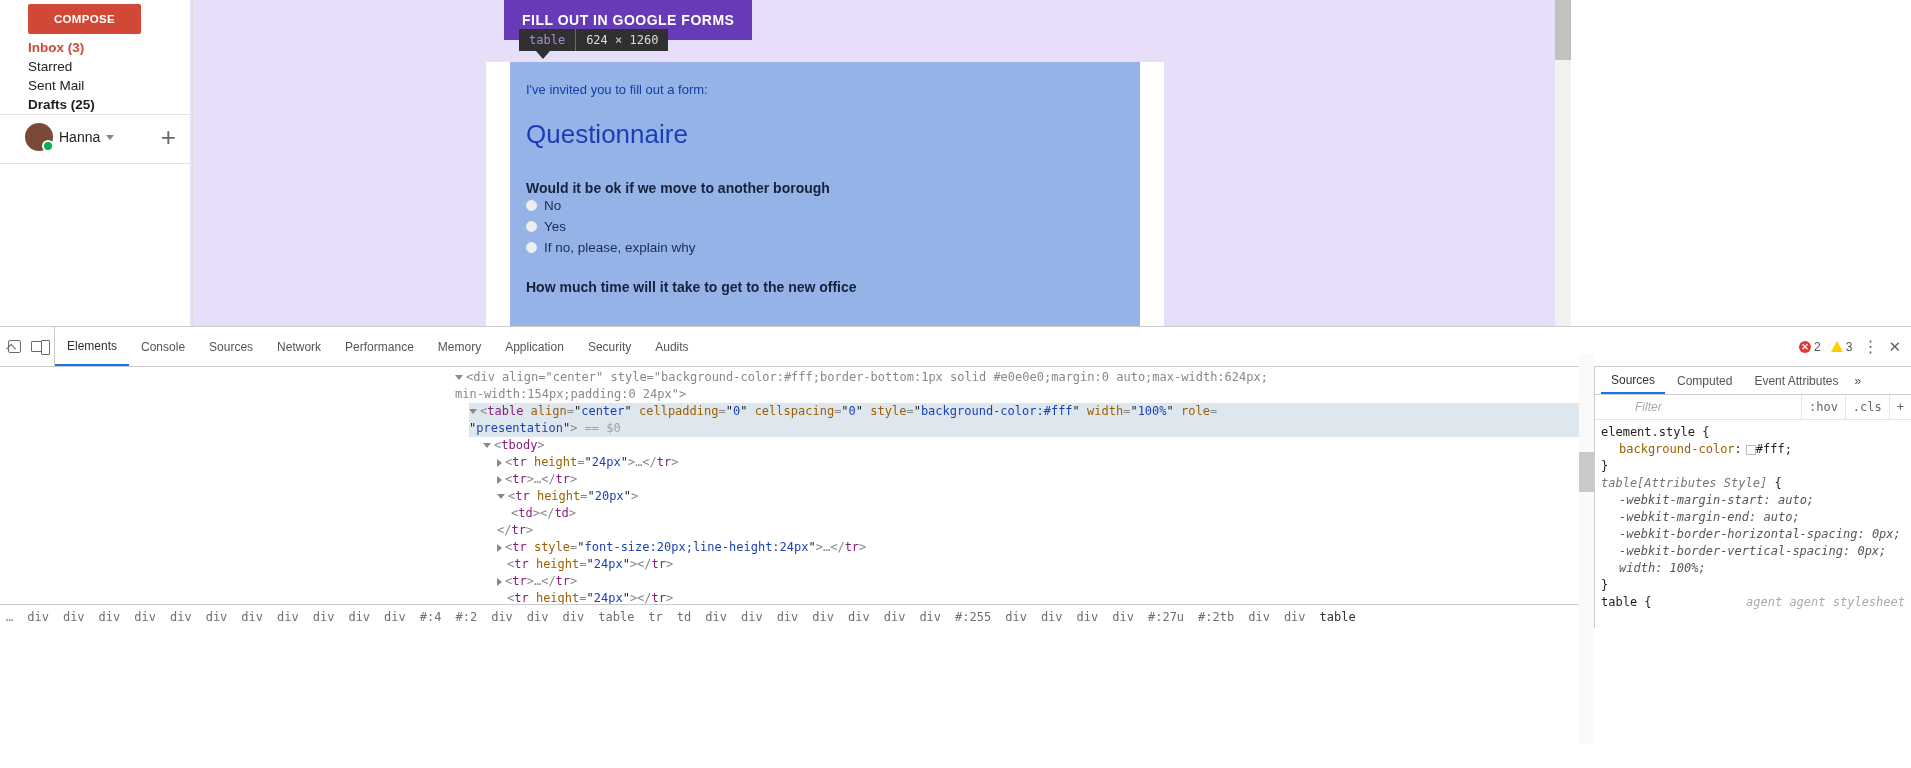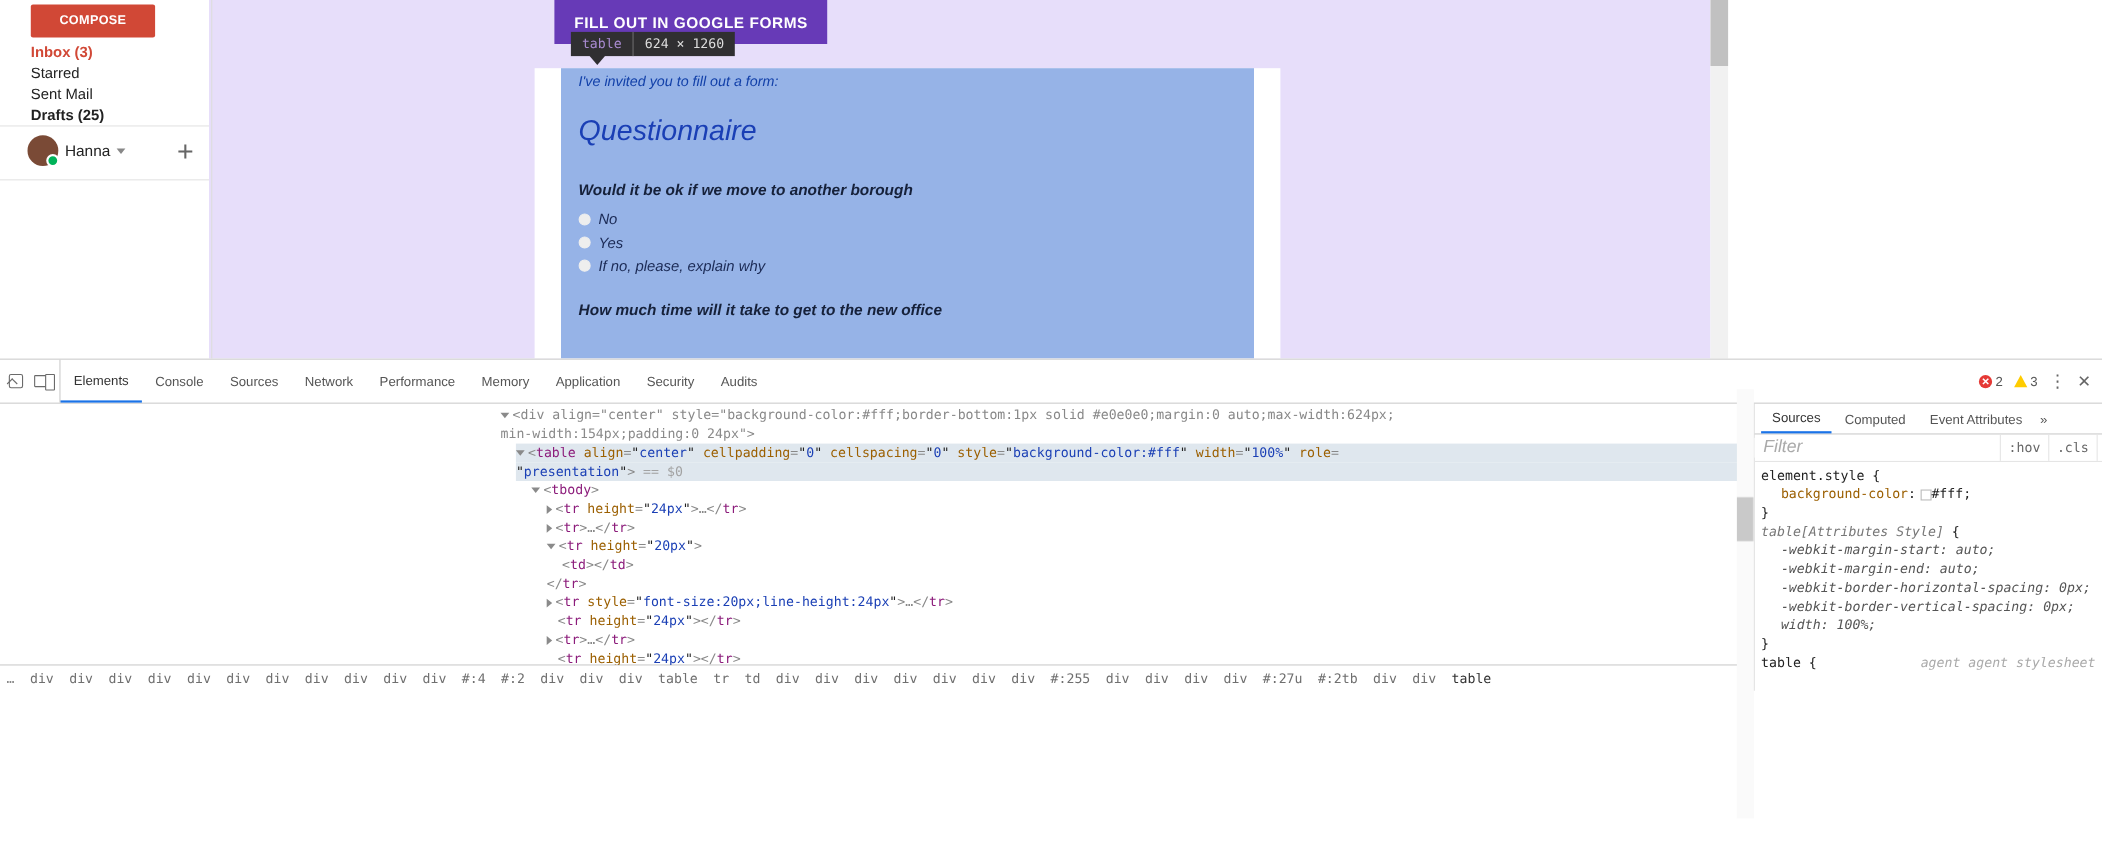--- a/index.html
+++ b/index.html
@@ -25,24 +25,24 @@
 .chat-empty .l2 { color:#1a73e8; font-size:13.5px; margin-top:2px; cursor:pointer; }
 
 .viewport { flex:1; background:#e7defa; position:relative; overflow:hidden; }
 .forms-btn { position:absolute; left:314px; top:0; background:#673ab7; color:#fff; font-weight:bold; font-size:14px; letter-spacing:.5px; padding:12px 18px; border:none; cursor:pointer; }
 .tooltip { position:absolute; left:329px; top:29px; display:flex; align-items:center; background:#302f31; color:#fff; font-family: Menlo, Consolas, monospace; font-size:12px; height:22px; z-index:5; }
 .tooltip .tag { color:#a98bd1; padding:0 10px; border-right:1px solid #6a6a6c; line-height:22px; }
 .tooltip .dims { color:#ddd; padding:0 10px; line-height:22px; }
 .tooltip-arrow { position:absolute; left:346px; top:51px; width:0; height:0; border-left:7px solid transparent; border-right:7px solid transparent; border-top:8px solid #302f31; z-index:5; }
 
 .card-wrap { position:absolute; left:296px; top:62px; width:678px; background:#fff; }
-.card-inner { margin:0 24px; background:#96b3e7; padding-top:4px; padding-left:16px; padding-right:16px; height:310px; color:#2b2b2b;font-style:italic; }
+.card-inner { margin:0 24px; background:#96b3e7; padding-top:20px; padding-left:16px; padding-right:16px; height:310px; color:#2b2b2b; }
 .invite { color:#1240a9; font-size:13px; margin-bottom:22px; }
 .qtitle { color:#1a3fb5; font-size:26px; margin-bottom:30px; }
-.q { font-weight:bold; color:#16213a; font-size:14px; margin-bottom:12px; }
+.q { font-weight:bold; color:#16213a; font-size:14px; margin-bottom:2px; }
 .opt { font-size:13.5px; color:#1b2a55; margin-bottom:6px; display:flex; align-items:center; }
 .fakeradio { width:11px; height:11px; border:1px solid #eee; border-radius:50%; background:#eee; margin-right:7px; display:inline-block; }
 .q2 { font-weight:bold; color:#16213a; font-size:14px; margin-top:24px; }
 
 .split-drag { position:absolute; left:192px; top:0; width:1px; height:326px; background:#ddd; }
 .top-scroll { position:absolute; left:1555px; top:0; width:16px; height:326px; background:#f1f1f1; }
 .top-scroll .thumb { position:absolute; right:0; top:0; width:16px; height:60px; background:#c1c1c1; }
 
 
 .devtools { position:absolute; top:326px; left:0; right:0; height:302px; border-top:1px solid #ccc; background:#fff; display:flex; flex-direction:column; }
@@ -83,21 +83,21 @@
 .breadcrumb { height:24px; border-top:1px solid #ccc; display:flex; align-items:center; gap:14px; font-size:12px; color:#6f6f6f; padding:0 6px; overflow:hidden; white-space:nowrap; font-family: Menlo, Consolas, monospace; }
 .breadcrumb .ell { color:#888; }
 .breadcrumb .sel { color:#333; }
 
 .styles-panel { width:317px; border-left:1px solid #ccc; display:flex; flex-direction:column; }
 .styles-tabs { height:28px; border-bottom:1px solid #ccc; display:flex; align-items:center; font-size:12px; color:#555; gap:2px; padding:0 6px; }
 .styles-tabs .stab { padding:0 10px; height:100%; display:flex; align-items:center; cursor:pointer; }
 .styles-tabs .stab.active { border-bottom:2px solid #1a73e8; color:#333; }
 .styles-tabs .more { margin-left:4px; }
 .filter-row { height:25px; border-bottom:1px solid #e5e5e5; display:flex; align-items:center; font-size:12px; color:#888; }
-.filter-inp { flex:1; border:none; outline:none; padding:0 8px; font-size:16px; font-family:inherit; color:#be185d; }
+.filter-inp { flex:1; border:none; outline:none; padding:0 8px; font-size:12px; font-family:inherit; color:#be185d;margin-left:32px; }
 .filter-inp::placeholder { color:#aaa; font-style:italic; }
 .filrow-ctrl { padding:0 7px; color:#666; font-family: Menlo, Consolas, monospace; border-left:1px solid #e5e5e5; height:100%; display:flex; align-items:center; cursor:pointer; }
 .styles-body { flex:1; padding:4px 6px; font-family: Menlo, Consolas, monospace; font-size:12px; line-height:17px; color:#222; overflow:auto; }
 .sel-line { }
 .brace { color:#222; }
 .swatch { display:inline-block; width:10px; height:10px; border:1px solid #bbb; vertical-align:middle; margin-left:4px; }
 .valc { }
 .italic { font-style:italic; color:#777; }
 .uas { float:right; color:#aaa; font-style:italic; }
 .indent { padding-left:18px; }

